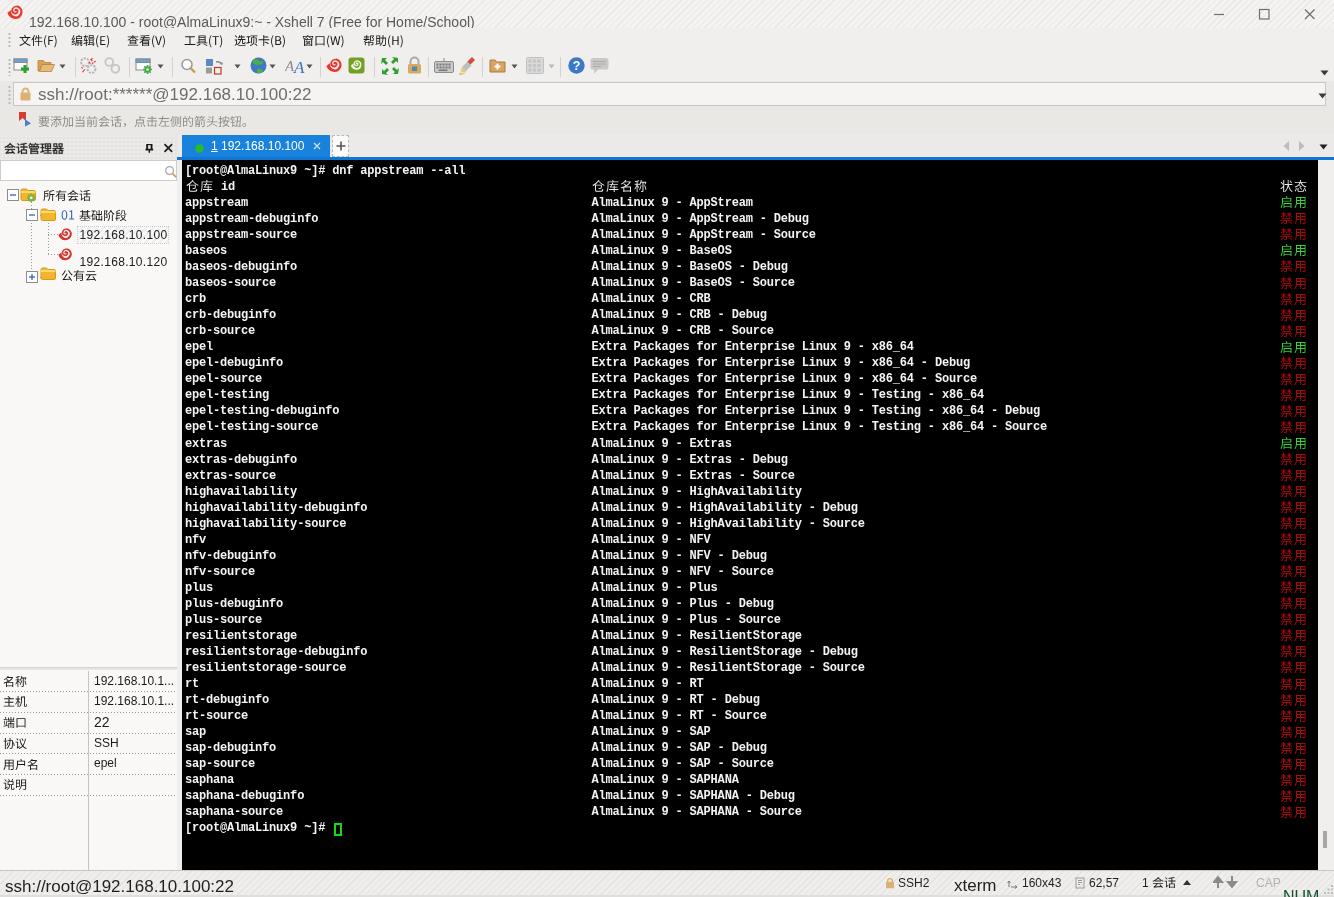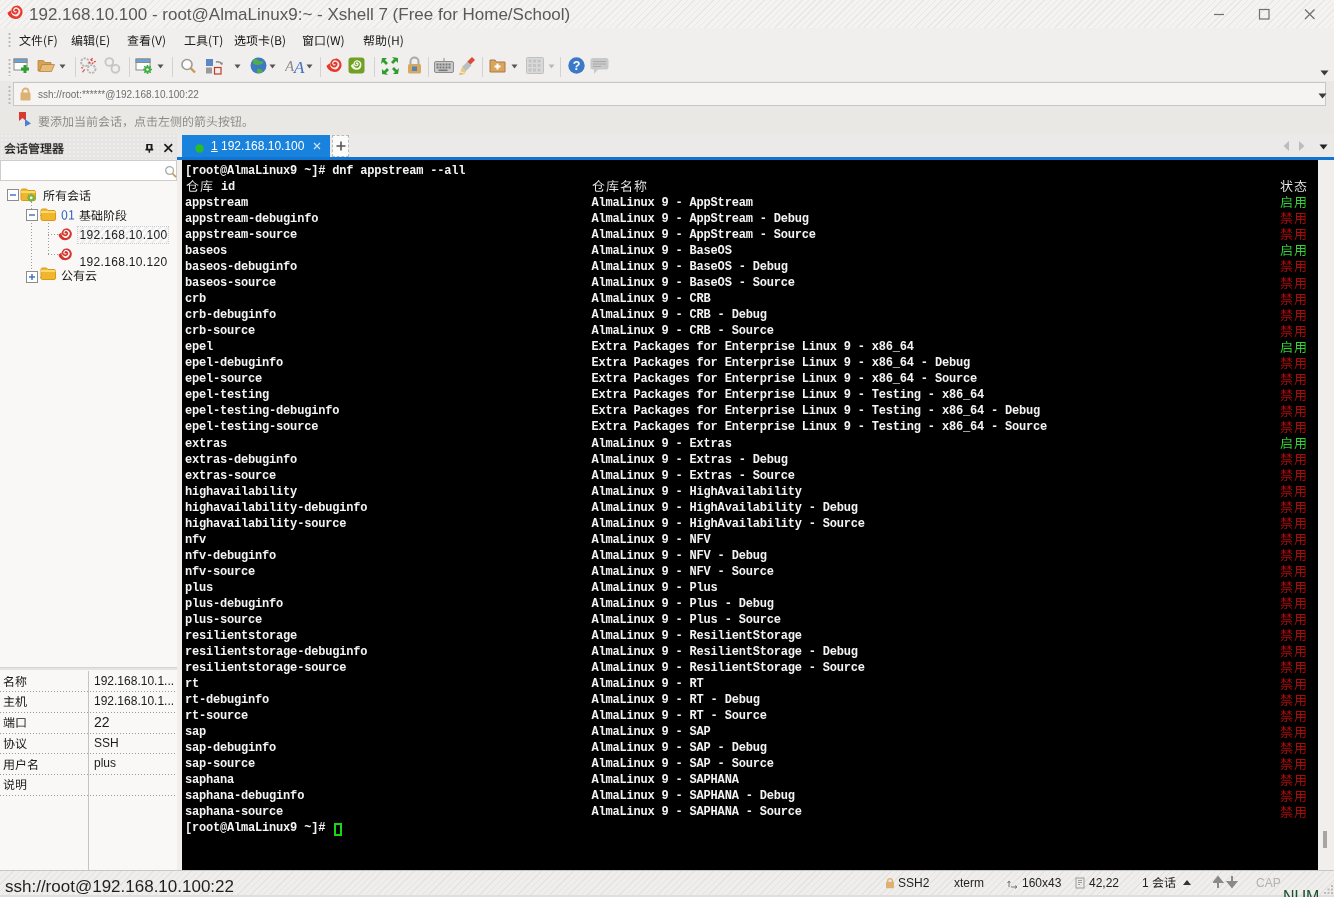--- a/index.html
+++ b/index.html
@@ -4,21 +4,21 @@
 body{width:1334px;height:897px;position:relative;overflow:hidden;background:#f0efed;font-family:"Liberation Sans",sans-serif}
 .abs{position:absolute}
 .grip{position:absolute;left:8px;width:3px;background-image:radial-gradient(circle,#b9b7b5 1px,transparent 1.2px);background-size:3px 4px;background-position:0 0}
 .sep{position:absolute;top:57px;height:20px;width:1px;background:#d4d2d0}
 .tl{position:absolute;left:185px;font-family:"Liberation Mono",monospace;font-size:12px;font-weight:bold;color:#f4f4f4;letter-spacing:-0.193px;white-space:pre;line-height:16px}
 </style></head><body>
 <div class="abs" style="left:0;top:0;width:1334px;height:28px;background:#f4f3f1;background-image:repeating-linear-gradient(135deg,rgba(190,188,186,0.22) 0 1px,transparent 1px 4.5px)"></div>
 <svg class="abs" style="left:7px;top:4px" width="17" height="17" viewBox="0 0 17 17">
 <path d="M10 1.3 a6.8 6.8 0 0 1 5.6 7.5 a7.2 7.2 0 0 1 -7.6 6.3 a8 8 0 0 1 -5.9 -3 q-1.3 -1.6 -1.6 -3.3 l3.4 -2.6 q0 4.3 2.9 5.6 a4.6 4.6 0 0 0 6 -2.1 a4.6 4.6 0 0 0 -2 -6 a3.3 3.3 0 0 0 -4.4 1.4 a2.4 2.4 0 0 0 1 3.2 a1.8 1.8 0 0 0 2.4 -0.8 l-1 -0.4 a0.8 0.8 0 0 1 -1 0.2 a1.1 1.1 0 0 1 -0.3 -1.5 a1.9 1.9 0 0 1 2.6 -0.8 a2.6 2.6 0 0 1 1.1 3.5 a3.4 3.4 0 0 1 -4.6 1.5 a4.1 4.1 0 0 1 -1.8 -5.5 a5.1 5.1 0 0 1 5.2 -2.7 z" fill="#e8382e"></path>
   </svg>
-<div class="abs" style="left:29px;top:0;height:28px;line-height:29px;font-size:17px;color:#595959">192.168.10.100 - root@AlmaLinux9:~ - Xshell 7 (Free for Home/School)</div>
+<div class="abs" style="left:29px;top:8px;height:28px;line-height:29px;font-size:14px;color:#595959">192.168.10.100 - root@AlmaLinux9:~ - Xshell 7 (Free for Home/School)</div>
 <svg class="abs" style="left:1209px;top:0" width="120" height="28" viewBox="0 0 120 28">
     <path d="M5 14.5 h10" stroke="#707070" stroke-width="1.2" fill="none"></path>
     <rect x="50.5" y="9.5" width="9.5" height="9.5" stroke="#707070" stroke-width="1.2" fill="none"></rect>
     <path d="M96 9.5 l9.5 9.5 M105.5 9.5 l-9.5 9.5" stroke="#707070" stroke-width="1.3" fill="none"></path>
   </svg>
 <div class="abs" style="left:0;top:28px;width:1334px;height:24px;background:#f0efed"></div>
 <div class="grip" style="top:32px;height:16px"></div>
 <svg style="position:absolute;left:19px;top:33.0px" width="38.7" height="16.8" viewBox="0 -12.0 38.7 16.8">
     <path d="M5.1 -9.9C5.4 -9.3 5.8 -8.5 6.0 -8.0L7.0 -8.3C6.8 -8.8 6.4 -9.6 6.0 -10.2ZM0.6 -8.0V-7.1H2.5C3.2 -5.3 4.1 -3.7 5.4 -2.4C4.0 -1.3 2.4 -0.5 0.4 0.1C0.6 0.3 0.9 0.7 1.0 0.9C3.0 0.3 4.7 -0.6 6.0 -1.8C7.4 -0.6 9.0 0.3 11.0 0.9C11.1 0.6 11.4 0.2 11.6 0.0C9.7 -0.4 8.1 -1.3 6.7 -2.4C7.9 -3.6 8.9 -5.2 9.6 -7.1H11.4V-8.0ZM6.0 -3.0C4.9 -4.2 4.0 -5.5 3.4 -7.1H8.5C7.9 -5.5 7.1 -4.1 6.0 -3.0Z M15.8 -4.1V-3.2H19.2V1.0H20.1V-3.2H23.4V-4.1H20.1V-6.7H22.9V-7.6H20.1V-9.9H19.2V-7.6H17.6C17.8 -8.2 17.9 -8.7 18.0 -9.3L17.2 -9.5C16.9 -7.9 16.4 -6.4 15.7 -5.4C15.9 -5.3 16.3 -5.0 16.5 -4.9C16.8 -5.4 17.1 -6.0 17.4 -6.7H19.2V-4.1ZM15.2 -10.0C14.6 -8.2 13.5 -6.4 12.4 -5.2C12.5 -5.0 12.8 -4.6 12.9 -4.4C13.3 -4.8 13.6 -5.2 14.0 -5.8V0.9H14.9V-7.2C15.3 -8.0 15.7 -8.9 16.1 -9.8Z M26.9 2.4 27.5 2.1C26.5 0.3 26.0 -1.7 26.0 -3.7C26.0 -5.8 26.5 -7.8 27.5 -9.5L26.9 -9.8C25.8 -8.0 25.1 -6.1 25.1 -3.7C25.1 -1.4 25.8 0.6 26.9 2.4Z M29.3 0.0H30.4V-3.9H33.7V-4.9H30.4V-7.9H34.3V-8.8H29.3Z M35.9 2.4C37.0 0.6 37.6 -1.4 37.6 -3.7C37.6 -6.1 37.0 -8.0 35.9 -9.8L35.2 -9.5C36.2 -7.8 36.7 -5.8 36.7 -3.7C36.7 -1.7 36.2 0.3 35.2 2.1Z" fill="#1b1b1b"></path>
   </svg>
@@ -201,21 +201,21 @@
 <svg class="abs" style="left:1320px;top:70px" width="9" height="6" viewBox="0 0 9 6">
     <path d="M0.5 0.5 h8 l-4 5 z" fill="#3a3a3a"></path>
   </svg>
 <div class="abs" style="left:0;top:81px;width:1334px;height:27px;background:#eae8e6"></div>
 <div class="grip" style="top:85px;height:19px"></div>
 <div class="abs" style="left:13px;top:82px;width:1313px;height:24px;background:#f5f4f2;border:1px solid #c9c7c4"></div>
 <svg class="abs" style="left:18px;top:87px" width="15" height="14" viewBox="0 0 15 14">
     <path d="M4.5 6 v-1.5 a3 3 0 0 1 6 0 V6" stroke="#ddb171" stroke-width="1.8" fill="none"></path>
     <rect x="2.5" y="5.5" width="10" height="8" rx="1" fill="#ddb171"></rect>
   </svg>
-<div class="abs" style="left:38px;top:82px;height:24px;line-height:25px;font-size:10px;color:#6e6e6e">ssh://root:******@192.168.10.100:22</div>
+<div class="abs" style="left:38px;top:82px;height:24px;line-height:25px;font-size:17px;color:#6e6e6e">ssh://root:******@192.168.10.100:22</div>
 <svg class="abs" style="left:1318px;top:92.5px" width="9" height="6" viewBox="0 0 9 6">
     <path d="M0.5 0.5 h8 l-4 5 z" fill="#3a3a3a"></path>
   </svg>
 <div class="abs" style="left:0;top:108px;width:1334px;height:26px;background:#e9e8e5"></div>
 <svg class="abs" style="left:18px;top:111px" width="16" height="16" viewBox="0 0 16 16">
     <path d="M1 1 h7 v9 l-3.5 -3 L1 10 z" fill="#d93a30"></path>
     <path d="M7 8 l6 4.5 l-6 3 z" fill="#4a7fd4"></path>
   </svg>
 <svg style="position:absolute;left:38px;top:114.0px" width="216.0" height="16.8" viewBox="0 -12.0 216.0 16.8">
     <path d="M8.1 -2.8C7.7 -2.1 7.1 -1.5 6.4 -1.1C5.5 -1.3 4.6 -1.5 3.7 -1.7C4.0 -2.0 4.3 -2.4 4.5 -2.8ZM1.4 -7.7V-4.6H4.6C4.5 -4.3 4.3 -3.9 4.0 -3.6H0.6V-2.8H3.5C3.1 -2.2 2.6 -1.6 2.2 -1.2C3.3 -1.0 4.2 -0.8 5.2 -0.6C4.0 -0.2 2.5 0.0 0.7 0.2C0.9 0.4 1.0 0.7 1.1 0.9C3.3 0.7 5.1 0.4 6.5 -0.3C8.0 0.1 9.3 0.6 10.3 1.0L11.1 0.3C10.1 -0.1 8.9 -0.5 7.5 -0.9C8.2 -1.4 8.7 -2.0 9.1 -2.8H11.4V-3.6H5.1C5.3 -3.9 5.4 -4.2 5.6 -4.5L5.0 -4.6H10.7V-7.7H7.8V-8.8H11.2V-9.6H0.8V-8.8H4.1V-7.7ZM5.0 -8.8H6.9V-7.7H5.0ZM2.3 -7.0H4.1V-5.4H2.3ZM5.0 -7.0H6.9V-5.4H5.0ZM7.8 -7.0H9.8V-5.4H7.8Z M16.9 -3.5C16.6 -2.6 16.1 -1.5 15.4 -0.9L16.0 -0.4C16.8 -1.1 17.3 -2.2 17.6 -3.2ZM19.7 -3.0C20.1 -2.2 20.4 -1.2 20.5 -0.5L21.2 -0.8C21.1 -1.4 20.8 -2.5 20.4 -3.3ZM21.2 -3.4C21.9 -2.5 22.6 -1.2 22.9 -0.4L23.6 -0.8C23.3 -1.6 22.6 -2.8 21.9 -3.7ZM18.4 -4.8V-0.0C18.4 0.1 18.3 0.2 18.2 0.2C18.0 0.2 17.5 0.2 16.9 0.1C17.0 0.4 17.1 0.7 17.2 1.0C18.0 1.0 18.5 0.9 18.8 0.8C19.1 0.7 19.2 0.4 19.2 -0.0V-4.8ZM13.0 -9.3C13.7 -9.0 14.6 -8.4 15.0 -8.0L15.5 -8.7C15.1 -9.1 14.2 -9.6 13.5 -10.0ZM12.5 -6.1C13.2 -5.8 14.0 -5.2 14.5 -4.9L15.0 -5.6C14.5 -6.0 13.7 -6.4 12.9 -6.7ZM12.7 0.3 13.5 0.8C14.1 -0.3 14.7 -1.7 15.1 -2.9L14.4 -3.4C13.9 -2.1 13.2 -0.6 12.7 0.3ZM15.9 -9.4V-8.6H18.6C18.4 -8.0 18.3 -7.5 18.0 -6.9H15.4V-6.1H17.6C17.0 -5.1 16.2 -4.3 15.0 -3.7C15.2 -3.6 15.5 -3.2 15.6 -3.0C17.0 -3.8 17.9 -4.8 18.6 -6.1H20.1C20.8 -4.9 21.9 -3.8 23.1 -3.2C23.2 -3.5 23.5 -3.8 23.7 -3.9C22.7 -4.4 21.7 -5.2 21.0 -6.1H23.4V-6.9H19.0C19.2 -7.5 19.4 -8.0 19.5 -8.6H23.0V-9.4Z M30.9 -8.6V0.8H31.7V-0.1H34.1V0.7H35.0V-8.6ZM31.7 -1.0V-7.7H34.1V-1.0ZM26.3 -9.9 26.3 -7.8H24.6V-6.9H26.3C26.2 -3.9 25.8 -1.2 24.3 0.3C24.6 0.5 24.9 0.8 25.0 1.0C26.7 -0.8 27.1 -3.7 27.2 -6.9H29.0C28.9 -2.3 28.8 -0.7 28.5 -0.3C28.4 -0.2 28.3 -0.1 28.1 -0.1C27.9 -0.1 27.4 -0.1 26.8 -0.2C27.0 0.1 27.1 0.5 27.1 0.7C27.6 0.8 28.2 0.8 28.5 0.7C28.9 0.7 29.1 0.6 29.3 0.3C29.7 -0.3 29.8 -2.0 29.9 -7.3C29.9 -7.5 29.9 -7.8 29.9 -7.8H27.2L27.2 -9.9Z M37.5 -9.2C38.1 -8.4 38.7 -7.2 39.0 -6.4L39.9 -6.8C39.6 -7.6 38.9 -8.7 38.3 -9.6ZM45.6 -9.7C45.3 -8.7 44.6 -7.5 44.1 -6.7L44.9 -6.4C45.4 -7.1 46.1 -8.3 46.6 -9.3ZM37.4 -0.5V0.4H45.5V1.0H46.4V-5.8H42.5V-10.1H41.5V-5.8H37.6V-4.9H45.5V-3.2H38.0V-2.3H45.5V-0.5Z M55.2 -6.2V-1.2H56.1V-6.2ZM57.7 -6.5V-0.2C57.7 0.0 57.6 0.1 57.4 0.1C57.2 0.1 56.6 0.1 55.8 0.0C56.0 0.3 56.1 0.7 56.2 0.9C57.1 0.9 57.7 0.9 58.1 0.8C58.4 0.6 58.6 0.4 58.6 -0.2V-6.5ZM56.7 -10.1C56.4 -9.6 56.0 -8.8 55.5 -8.2H51.9L52.5 -8.4C52.3 -8.9 51.8 -9.6 51.3 -10.1L50.5 -9.8C50.9 -9.3 51.4 -8.7 51.6 -8.2H48.6V-7.4H59.4V-8.2H56.6C56.9 -8.7 57.3 -9.3 57.6 -9.8ZM52.9 -3.6V-2.4H50.2V-3.6ZM52.9 -4.3H50.2V-5.5H52.9ZM49.4 -6.3V0.9H50.2V-1.7H52.9V-0.1C52.9 0.1 52.9 0.1 52.7 0.1C52.5 0.1 52.0 0.1 51.4 0.1C51.5 0.3 51.6 0.7 51.7 0.9C52.5 0.9 53.0 0.9 53.4 0.8C53.7 0.6 53.8 0.4 53.8 -0.1V-6.3Z M61.9 0.7C62.3 0.5 63.0 0.5 69.4 -0.1C69.6 0.3 69.9 0.6 70.1 0.9L70.9 0.5C70.3 -0.4 69.2 -1.7 68.1 -2.7L67.4 -2.3C67.8 -1.9 68.3 -1.4 68.7 -0.9L63.3 -0.4C64.1 -1.2 65.0 -2.2 65.7 -3.2H71.0V-4.0H61.1V-3.2H64.5C63.7 -2.1 62.8 -1.2 62.5 -0.9C62.1 -0.5 61.8 -0.3 61.6 -0.2C61.7 0.0 61.8 0.5 61.9 0.7ZM66.0 -10.1C65.0 -8.5 62.9 -6.9 60.5 -6.0C60.7 -5.8 61.0 -5.4 61.2 -5.2C61.9 -5.5 62.5 -5.9 63.2 -6.3V-5.5H68.9V-6.4H63.3C64.4 -7.0 65.3 -7.8 66.0 -8.6C66.8 -7.9 67.8 -7.1 68.9 -6.4C69.5 -6.0 70.2 -5.6 70.9 -5.3C71.1 -5.6 71.4 -5.9 71.6 -6.1C69.6 -6.8 67.7 -8.1 66.6 -9.2L66.9 -9.7Z M73.2 -9.2C73.8 -8.7 74.6 -7.9 74.9 -7.4L75.5 -8.1C75.2 -8.5 74.4 -9.3 73.8 -9.8ZM77.0 -3.5V1.0H77.9V0.5H81.9V0.9H82.8V-3.5H80.3V-5.5H83.5V-6.4H80.3V-8.7C81.3 -8.9 82.2 -9.1 82.9 -9.3L82.2 -10.0C80.9 -9.6 78.4 -9.2 76.4 -9.0C76.5 -8.8 76.6 -8.4 76.6 -8.2C77.5 -8.3 78.5 -8.4 79.4 -8.6V-6.4H76.4V-5.5H79.4V-3.5ZM77.9 -0.3V-2.7H81.9V-0.3ZM72.5 -6.3V-5.4H74.2V-1.3C74.2 -0.7 73.8 -0.3 73.5 -0.1C73.7 0.1 74.0 0.4 74.1 0.6C74.3 0.4 74.6 0.1 76.6 -1.5C76.5 -1.7 76.4 -2.0 76.3 -2.2L75.0 -1.3V-6.3Z M85.9 1.3C87.1 0.8 88.0 -0.1 88.0 -1.4C88.0 -2.3 87.6 -2.8 86.9 -2.8C86.4 -2.8 86.0 -2.5 86.0 -2.0C86.0 -1.4 86.4 -1.1 86.9 -1.1L87.1 -1.1C87.1 -0.3 86.5 0.3 85.6 0.6Z M98.8 -5.6H105.1V-3.4H98.8ZM100.1 -1.5C100.2 -0.8 100.3 0.3 100.3 0.9L101.2 0.7C101.2 0.2 101.1 -0.8 100.9 -1.6ZM102.6 -1.5C102.9 -0.8 103.3 0.2 103.4 0.8L104.3 0.6C104.1 0.0 103.8 -1.0 103.4 -1.7ZM105.0 -1.6C105.6 -0.9 106.3 0.2 106.6 0.9L107.4 0.5C107.1 -0.2 106.4 -1.2 105.8 -1.9ZM98.1 -1.9C97.8 -1.0 97.1 0.0 96.5 0.6L97.3 0.9C98.0 0.3 98.6 -0.7 99.0 -1.6ZM98.0 -6.4V-2.6H106.0V-6.4H102.4V-8.0H106.9V-8.8H102.4V-10.1H101.5V-6.4Z M109.8 -3.6V0.3H117.3V1.0H118.2V-3.6H117.3V-0.6H114.5V-4.5H119.2V-5.4H114.5V-7.3H118.4V-8.2H114.5V-10.1H113.6V-8.2H109.7V-7.3H113.6V-5.4H108.8V-4.5H113.6V-0.6H110.7V-3.6Z M124.4 -10.1C124.3 -9.4 124.2 -8.6 124.0 -7.9H120.8V-7.0H123.8C123.2 -4.5 122.1 -2.1 120.3 -0.5C120.5 -0.3 120.8 0.0 120.9 0.2C122.4 -1.1 123.3 -2.8 124.0 -4.7V-3.9H126.7V-0.3H122.8V0.6H131.4V-0.3H127.6V-3.9H130.8V-4.7H124.1C124.3 -5.5 124.6 -6.3 124.8 -7.0H131.2V-7.9H125.0C125.1 -8.6 125.3 -9.3 125.4 -9.9Z M137.7 -1.2C138.3 -0.6 139.0 0.3 139.3 0.8L139.9 0.4C139.6 -0.1 138.9 -0.9 138.3 -1.6ZM135.5 -9.3V-1.8H136.2V-8.6H138.8V-1.8H139.6V-9.3ZM142.3 -10.0V-0.1C142.3 0.1 142.2 0.1 142.1 0.1C141.9 0.1 141.4 0.2 140.8 0.1C141.0 0.4 141.1 0.7 141.1 0.9C141.9 0.9 142.4 0.9 142.7 0.8C143.0 0.6 143.1 0.4 143.1 -0.1V-10.0ZM140.5 -8.9V-1.7H141.3V-8.9ZM137.2 -7.8V-3.7C137.2 -2.3 137.0 -0.7 135.1 0.4C135.3 0.5 135.5 0.8 135.6 1.0C137.6 -0.2 137.9 -2.1 137.9 -3.7V-7.8ZM134.4 -10.1C134.0 -8.2 133.2 -6.4 132.3 -5.2C132.5 -5.0 132.7 -4.5 132.8 -4.3C133.1 -4.8 133.4 -5.3 133.7 -5.8V0.9H134.4V-7.5C134.7 -8.3 135.0 -9.1 135.2 -9.9Z M150.6 -5.1C151.3 -4.2 152.1 -3.0 152.5 -2.3L153.2 -2.7C152.8 -3.5 152.0 -4.6 151.3 -5.5ZM146.9 -10.1C146.8 -9.5 146.6 -8.7 146.4 -8.1H145.0V0.6H145.9V-0.3H149.2V-8.1H147.2C147.4 -8.7 147.6 -9.3 147.9 -9.9ZM145.9 -7.3H148.4V-4.8H145.9ZM145.9 -1.1V-4.0H148.4V-1.1ZM151.2 -10.1C150.8 -8.5 150.1 -6.8 149.3 -5.7C149.5 -5.6 149.9 -5.4 150.1 -5.2C150.5 -5.8 150.9 -6.5 151.2 -7.4H154.3C154.1 -2.5 153.9 -0.7 153.6 -0.3C153.4 -0.1 153.3 -0.1 153.0 -0.1C152.8 -0.1 152.0 -0.1 151.2 -0.2C151.4 0.1 151.5 0.5 151.5 0.7C152.2 0.7 152.9 0.8 153.3 0.7C153.8 0.7 154.0 0.6 154.3 0.2C154.8 -0.4 155.0 -2.2 155.1 -7.7C155.1 -7.8 155.1 -8.2 155.1 -8.2H151.5C151.7 -8.7 151.9 -9.3 152.0 -9.9Z M163.2 -4.5V-0.9H164.0V-4.5ZM165.7 -5.0V-0.1C165.7 0.0 165.6 0.1 165.4 0.1C165.3 0.1 164.6 0.1 163.9 0.1C164.0 0.3 164.2 0.7 164.3 0.9C165.1 0.9 165.7 0.9 166.1 0.7C166.5 0.6 166.6 0.4 166.6 -0.1V-5.0ZM164.1 -7.4C163.9 -7.1 163.6 -6.6 163.3 -6.3H160.5C160.3 -6.6 159.9 -7.1 159.6 -7.4L158.8 -7.1C159.0 -6.9 159.3 -6.6 159.5 -6.3H156.6V-5.5H167.4V-6.3H164.3C164.6 -6.5 164.8 -6.8 165.0 -7.1ZM160.9 -4.2V-3.3H158.4V-4.2ZM157.5 -4.8V0.9H158.4V-1.0H160.9V-0.1C160.9 0.1 160.9 0.1 160.7 0.1C160.6 0.1 160.2 0.1 159.6 0.1C159.8 0.3 159.9 0.6 159.9 0.9C160.6 0.9 161.1 0.9 161.4 0.7C161.7 0.6 161.8 0.4 161.8 -0.1V-4.8ZM158.4 -2.6H160.9V-1.7H158.4ZM158.5 -10.2C158.1 -9.2 157.4 -8.2 156.6 -7.6C156.8 -7.5 157.2 -7.2 157.3 -7.1C157.7 -7.5 158.1 -7.9 158.5 -8.5H159.3C159.5 -8.1 159.7 -7.6 159.8 -7.3L160.6 -7.6C160.5 -7.9 160.4 -8.2 160.2 -8.5H161.9V-9.2H159.0C159.1 -9.5 159.2 -9.7 159.3 -10.0ZM163.1 -10.2C162.8 -9.3 162.2 -8.4 161.5 -7.8C161.7 -7.6 162.1 -7.4 162.3 -7.2C162.6 -7.6 162.9 -8.0 163.2 -8.5H164.3C164.6 -8.0 164.9 -7.5 165.0 -7.2L165.8 -7.6C165.7 -7.8 165.5 -8.1 165.3 -8.5H167.3V-9.2H163.7C163.8 -9.5 163.9 -9.7 164.0 -10.0Z M174.4 -2.0C176.1 -1.2 177.7 -0.1 178.7 0.8L179.3 0.1C178.3 -0.8 176.6 -1.8 174.9 -2.6ZM170.3 -8.9C171.3 -8.5 172.5 -7.9 173.0 -7.4L173.6 -8.1C173.0 -8.6 171.8 -9.2 170.8 -9.5ZM169.2 -6.7C170.2 -6.3 171.4 -5.7 171.9 -5.2L172.5 -5.9C171.9 -6.4 170.7 -7.0 169.8 -7.3ZM168.7 -4.6V-3.7H173.8C173.1 -1.9 171.8 -0.6 168.7 0.2C168.9 0.4 169.1 0.7 169.2 0.9C172.6 0.0 174.1 -1.5 174.8 -3.7H179.4V-4.6H175.0C175.3 -6.1 175.3 -7.9 175.3 -10.0H174.3C174.3 -7.9 174.4 -6.1 174.0 -4.6Z M189.3 -4.5C189.1 -3.4 188.7 -2.5 188.1 -1.8C187.5 -2.2 186.8 -2.5 186.2 -2.8C186.5 -3.3 186.7 -3.9 187.0 -4.5ZM185.0 -2.5C185.8 -2.1 186.6 -1.7 187.5 -1.2C186.7 -0.5 185.6 -0.1 184.3 0.2C184.5 0.4 184.7 0.8 184.7 1.0C186.2 0.6 187.4 0.0 188.3 -0.7C189.3 -0.1 190.2 0.5 190.8 1.0L191.4 0.3C190.8 -0.2 189.9 -0.8 188.9 -1.4C189.5 -2.2 190.0 -3.2 190.2 -4.5H191.5V-5.4H187.3C187.6 -6.0 187.8 -6.6 188.0 -7.1L187.0 -7.3C186.9 -6.7 186.6 -6.0 186.4 -5.4H184.3V-4.5H186.0C185.7 -3.8 185.3 -3.1 185.0 -2.5ZM184.6 -8.5V-6.2H185.4V-7.7H190.5V-6.2H191.3V-8.5H188.5C188.4 -9.0 188.2 -9.6 188.0 -10.1L187.1 -10.0C187.3 -9.5 187.4 -9.0 187.6 -8.5ZM182.1 -10.1V-7.7H180.5V-6.8H182.1V-3.8L180.4 -3.3L180.6 -2.4L182.1 -2.9V-0.1C182.1 0.1 182.1 0.1 181.9 0.1C181.7 0.2 181.2 0.2 180.7 0.1C180.8 0.4 180.9 0.7 181.0 1.0C181.8 1.0 182.3 0.9 182.6 0.8C182.9 0.7 183.0 0.4 183.0 -0.1V-3.2L184.5 -3.7L184.4 -4.5L183.0 -4.1V-6.8H184.3V-7.7H183.0V-10.1Z M202.1 -8.7C202.0 -7.6 201.9 -6.4 201.8 -5.3H199.8C199.9 -6.4 200.0 -7.6 200.1 -8.7ZM196.3 -0.3V0.6H203.5V-0.3H202.3C202.5 -2.7 202.8 -6.6 203.0 -9.5H202.5L197.1 -9.5V-8.7H199.2C199.1 -7.6 199.0 -6.4 198.9 -5.3H197.2V-4.4H198.8C198.6 -2.9 198.4 -1.4 198.2 -0.3ZM201.8 -4.4C201.6 -2.9 201.5 -1.4 201.3 -0.3H199.1C199.3 -1.4 199.5 -2.9 199.7 -4.4ZM193.9 -10.1C193.6 -8.9 193.0 -7.7 192.3 -6.9C192.5 -6.7 192.7 -6.3 192.8 -6.1C193.2 -6.6 193.6 -7.2 193.9 -7.8H196.8V-8.7H194.3C194.5 -9.1 194.6 -9.5 194.7 -9.9ZM192.6 -4.1V-3.3H194.4V-0.9C194.4 -0.3 193.9 0.1 193.7 0.3C193.9 0.4 194.1 0.7 194.2 0.9C194.4 0.7 194.7 0.5 196.8 -0.8C196.7 -1.0 196.6 -1.4 196.6 -1.6L195.2 -0.8V-3.3H196.9V-4.1H195.2V-5.8H196.5V-6.6H193.2V-5.8H194.4V-4.1Z M206.3 -2.9C205.3 -2.9 204.5 -2.1 204.5 -1.1C204.5 -0.1 205.3 0.7 206.3 0.7C207.3 0.7 208.2 -0.1 208.2 -1.1C208.2 -2.1 207.3 -2.9 206.3 -2.9ZM206.3 0.1C205.7 0.1 205.1 -0.4 205.1 -1.1C205.1 -1.8 205.7 -2.3 206.3 -2.3C207.0 -2.3 207.6 -1.8 207.6 -1.1C207.6 -0.4 207.0 0.1 206.3 0.1Z" fill="#8a8a86"></path>
@@ -318,21 +318,21 @@
 <div class="abs" style="left:94px;top:711.9px;width:84px;font-size:14px;color:#1b1b1b;line-height:20.7px">22</div>
 <div class="abs" style="left:0px;top:753.3px;width:177px;height:1px;background-image:linear-gradient(90deg,#999 1px,transparent 1px);background-size:3px 1px"></div>
 <svg style="position:absolute;left:3px;top:735.8px" width="24.0" height="16.8" viewBox="0 -12.0 24.0 16.8">
     <path d="M4.6 -5.7C4.4 -4.5 4.0 -3.4 3.5 -2.6C3.7 -2.5 4.0 -2.3 4.2 -2.2C4.7 -3.0 5.2 -4.3 5.4 -5.5ZM10.1 -5.5C10.4 -4.4 10.7 -2.9 10.8 -2.1L11.7 -2.3C11.5 -3.1 11.2 -4.5 10.8 -5.7ZM1.9 -10.1V-7.3H0.6V-6.4H1.9V0.9H2.8V-6.4H4.1V-7.3H2.8V-10.1ZM6.6 -10.0V-7.8V-7.8H4.5V-6.9H6.6C6.5 -4.6 6.0 -1.8 3.4 0.4C3.6 0.5 3.9 0.8 4.1 1.0C6.9 -1.4 7.4 -4.4 7.4 -6.9H9.1C9.0 -2.3 8.9 -0.6 8.5 -0.2C8.4 -0.0 8.3 0.0 8.1 0.0C7.8 0.0 7.2 0.0 6.5 -0.1C6.7 0.2 6.8 0.6 6.8 0.8C7.4 0.9 8.1 0.9 8.4 0.8C8.8 0.8 9.1 0.7 9.3 0.3C9.7 -0.2 9.9 -2.0 10.0 -7.3C10.0 -7.5 10.0 -7.8 10.0 -7.8H7.5V-7.8V-10.0Z M18.5 -9.5C19.0 -8.7 19.5 -7.6 19.7 -7.0L20.5 -7.4C20.3 -8.0 19.8 -9.0 19.3 -9.8ZM13.4 -9.3C13.9 -8.7 14.5 -7.9 14.9 -7.4L15.5 -8.0C15.2 -8.4 14.6 -9.2 14.0 -9.7ZM22.0 -9.3C21.6 -6.8 21.0 -4.6 19.7 -2.8C18.5 -4.5 17.7 -6.6 17.3 -9.2L16.5 -9.0C17.0 -6.2 17.7 -3.8 19.1 -2.0C18.2 -1.1 17.1 -0.3 15.7 0.3C15.9 0.5 16.2 0.8 16.3 1.0C17.7 0.4 18.8 -0.4 19.6 -1.3C20.5 -0.3 21.7 0.4 23.1 1.0C23.2 0.8 23.5 0.4 23.7 0.2C22.3 -0.3 21.2 -1.1 20.3 -2.1C21.7 -4.0 22.4 -6.5 22.9 -9.2ZM12.6 -6.3V-5.4H14.2V-1.2C14.2 -0.6 13.9 -0.2 13.7 0.0C13.9 0.1 14.1 0.5 14.2 0.6C14.4 0.4 14.7 0.2 16.9 -1.3C16.8 -1.5 16.6 -1.9 16.6 -2.1L15.1 -1.1V-6.3Z" fill="#1b1b1b"></path>
   </svg>
 <div class="abs" style="left:94px;top:732.6px;width:84px;font-size:12px;color:#1b1b1b;line-height:20.7px">SSH</div>
 <div class="abs" style="left:0px;top:774.0px;width:177px;height:1px;background-image:linear-gradient(90deg,#999 1px,transparent 1px);background-size:3px 1px"></div>
 <svg style="position:absolute;left:3px;top:756.5px" width="36.0" height="16.8" viewBox="0 -12.0 36.0 16.8">
     <path d="M1.8 -9.2V-4.9C1.8 -3.2 1.7 -1.1 0.4 0.4C0.6 0.5 0.9 0.8 1.1 1.0C2.0 0.0 2.4 -1.4 2.6 -2.7H5.6V0.9H6.5V-2.7H9.8V-0.3C9.8 -0.0 9.7 0.0 9.4 0.0C9.2 0.0 8.4 0.1 7.5 0.0C7.7 0.3 7.8 0.7 7.9 0.9C9.0 0.9 9.7 0.9 10.1 0.7C10.5 0.6 10.6 0.3 10.6 -0.3V-9.2ZM2.7 -8.4H5.6V-6.4H2.7ZM9.8 -8.4V-6.4H6.5V-8.4ZM2.7 -5.6H5.6V-3.6H2.7C2.7 -4.0 2.7 -4.5 2.7 -4.9ZM9.8 -5.6V-3.6H6.5V-5.6Z M15.0 -7.4H21.2V-5.0H15.0L15.0 -5.6ZM17.3 -9.9C17.5 -9.4 17.8 -8.7 17.9 -8.2H14.0V-5.6C14.0 -3.8 13.9 -1.3 12.4 0.5C12.6 0.6 13.0 0.9 13.2 1.0C14.4 -0.4 14.8 -2.4 14.9 -4.1H21.2V-3.3H22.1V-8.2H18.3L18.9 -8.4C18.7 -8.9 18.4 -9.6 18.2 -10.1Z M27.2 -6.3C27.8 -5.9 28.5 -5.4 29.0 -4.9C27.6 -4.1 26.1 -3.6 24.6 -3.3C24.7 -3.1 24.9 -2.7 25.0 -2.4C25.7 -2.6 26.4 -2.8 27.0 -3.0V0.9H27.9V0.3H33.3V0.9H34.2V-4.1H29.4C31.4 -5.1 33.1 -6.6 34.1 -8.6L33.5 -8.9L33.4 -8.9H29.1C29.4 -9.2 29.7 -9.6 29.9 -9.9L28.9 -10.1C28.2 -9.0 26.8 -7.6 24.8 -6.7C25.0 -6.6 25.3 -6.2 25.5 -6.0C26.6 -6.6 27.6 -7.3 28.3 -8.1H32.8C32.1 -7.0 31.0 -6.1 29.8 -5.3C29.3 -5.8 28.5 -6.4 27.9 -6.9ZM33.3 -0.5H27.9V-3.3H33.3Z" fill="#1b1b1b"></path>
   </svg>
-<div class="abs" style="left:94px;top:753.3px;width:84px;font-size:12px;color:#1b1b1b;line-height:20.7px">plus</div>
+<div class="abs" style="left:94px;top:753.3px;width:84px;font-size:12px;color:#1b1b1b;line-height:20.7px">epel</div>
 <div class="abs" style="left:0px;top:794.7px;width:177px;height:1px;background-image:linear-gradient(90deg,#999 1px,transparent 1px);background-size:3px 1px"></div>
 <svg style="position:absolute;left:3px;top:777.2px" width="24.0" height="16.8" viewBox="0 -12.0 24.0 16.8">
     <path d="M1.3 -9.3C2.0 -8.7 2.8 -7.8 3.2 -7.3L3.8 -8.0C3.4 -8.5 2.6 -9.3 1.9 -9.8ZM5.5 -6.9H9.6V-4.7H5.5ZM2.1 0.5C2.3 0.3 2.6 -0.0 4.9 -1.7C4.8 -1.8 4.6 -2.2 4.6 -2.5L3.2 -1.5V-6.3H0.5V-5.4H2.3V-1.4C2.3 -0.9 1.8 -0.5 1.6 -0.3C1.8 -0.1 2.0 0.3 2.1 0.5ZM4.6 -7.7V-3.9H6.1C6.0 -1.9 5.6 -0.5 3.6 0.3C3.8 0.4 4.0 0.8 4.1 1.0C6.3 0.1 6.9 -1.6 7.0 -3.9H8.1V-0.4C8.1 0.5 8.3 0.8 9.2 0.8C9.4 0.8 10.2 0.8 10.4 0.8C11.2 0.8 11.4 0.4 11.5 -1.2C11.3 -1.2 10.9 -1.4 10.7 -1.5C10.7 -0.2 10.6 -0.0 10.3 -0.0C10.2 -0.0 9.5 -0.0 9.3 -0.0C9.0 -0.0 9.0 -0.1 9.0 -0.4V-3.9H10.5V-7.7H9.2C9.6 -8.3 9.9 -9.1 10.2 -9.8L9.3 -10.1C9.1 -9.3 8.6 -8.4 8.3 -7.7H6.2L7.0 -8.0C6.8 -8.6 6.3 -9.4 5.9 -10.0L5.1 -9.7C5.6 -9.1 6.0 -8.2 6.2 -7.7Z M16.1 -5.4V-3.0H13.8V-5.4ZM16.1 -6.2H13.8V-8.5H16.1ZM13.0 -9.3V-1.1H13.8V-2.2H16.9V-9.3ZM22.2 -8.7V-6.6H18.9V-8.7ZM18.0 -9.6V-5.3C18.0 -3.4 17.8 -1.1 15.8 0.4C16.0 0.6 16.3 0.9 16.4 1.0C17.8 -0.0 18.4 -1.5 18.7 -2.9H22.2V-0.2C22.2 -0.0 22.2 0.1 21.9 0.1C21.7 0.1 21.0 0.1 20.2 0.0C20.3 0.3 20.5 0.7 20.5 0.9C21.6 0.9 22.2 0.9 22.6 0.8C23.0 0.6 23.1 0.3 23.1 -0.2V-9.6ZM22.2 -5.8V-3.7H18.8C18.9 -4.2 18.9 -4.8 18.9 -5.3V-5.8Z" fill="#1b1b1b"></path>
   </svg>
 <div class="abs" style="left:177px;top:134px;width:1157px;height:23px;background:#eceae8"></div>
 <div class="abs" style="left:177px;top:157px;width:1157px;height:3px;background:#1176d3"></div>
 <div class="abs" style="left:182px;top:135px;width:148px;height:22px;background:#1882dc"></div>
 <svg class="abs" style="left:195px;top:144px" width="9" height="9" viewBox="0 0 9 9">
     <circle cx="4.5" cy="4.5" r="4.2" fill="#28bc28"></circle>
   </svg>
@@ -523,30 +523,30 @@
 <div class="abs" style="left:334px;top:822.7px;width:7.5px;height:13px;border:2px solid #16d816"></div>
 <div class="abs" style="left:1318px;top:160px;width:16px;height:710px;background:#f0efed"></div>
 <div class="abs" style="left:1323px;top:831px;width:4px;height:17px;background:#a8a6a4"></div>
 <div class="abs" style="left:0;top:870px;width:1334px;height:27px;background:#efeeec;background-image:repeating-linear-gradient(135deg,rgba(190,188,186,0.22) 0 1px,transparent 1px 4.5px);border-top:1px solid #c9c7c5;border-bottom:2px solid #e0dedc"></div>
 <div class="abs" style="left:5px;top:876.5px;font-size:17px;color:#1f1f1f">ssh://root@192.168.10.100:22</div>
 <svg class="abs" style="left:884px;top:877px" width="12" height="12" viewBox="0 0 15 14">
     <path d="M4.5 6 v-1.5 a3 3 0 0 1 6 0 V6" stroke="#ddb171" stroke-width="1.8" fill="none"></path>
     <rect x="2.5" y="5.5" width="10" height="8" rx="1" fill="#ddb171"></rect>
   </svg>
 <div class="abs" style="left:898px;top:876px;font-size:12px;color:#1f1f1f">SSH2</div>
-<div class="abs" style="left:954px;top:876px;font-size:12px;color:#1f1f1f">xterm</div>
+<div class="abs" style="left:954px;top:876px;font-size:17px;color:#1f1f1f">xterm</div>
 <svg class="abs" style="left:1007px;top:877px" width="12" height="12" viewBox="0 0 12 12">
     <path d="M2 10 V4 M2 4 l-1.5 2 M2 4 l1.5 2 M4 10 h6 M10 10 l-2 -1.5 M10 10 l-2 1.5" stroke="#777" stroke-width="1" fill="none"></path>
   </svg>
 <div class="abs" style="left:1022px;top:876px;font-size:12px;color:#1f1f1f">160x43</div>
 <svg class="abs" style="left:1075px;top:877px" width="12" height="12" viewBox="0 0 12 12">
     <rect x="1" y="1" width="8" height="10" fill="none" stroke="#999"></rect>
     <path d="M3 3.5 h4 M3 5.5 h4 M3 7.5 h2" stroke="#999"></path>
   </svg>
-<div class="abs" style="left:1089px;top:876px;font-size:12px;color:#1f1f1f">42,22</div>
+<div class="abs" style="left:1089px;top:876px;font-size:12px;color:#1f1f1f">62,57</div>
 <div class="abs" style="left:1142px;top:876px;font-size:12px;color:#1f1f1f">1</div>
 <svg style="position:absolute;left:1152px;top:875.0px" width="24.0" height="16.8" viewBox="0 -12.0 24.0 16.8">
     <path d="M1.9 0.7C2.3 0.5 3.0 0.5 9.4 -0.1C9.6 0.3 9.9 0.6 10.1 0.9L10.9 0.5C10.3 -0.4 9.2 -1.7 8.1 -2.7L7.4 -2.3C7.8 -1.9 8.3 -1.4 8.7 -0.9L3.3 -0.4C4.1 -1.2 5.0 -2.2 5.7 -3.2H11.0V-4.0H1.1V-3.2H4.5C3.7 -2.1 2.8 -1.2 2.5 -0.9C2.1 -0.5 1.8 -0.3 1.6 -0.2C1.7 0.0 1.8 0.5 1.9 0.7ZM6.0 -10.1C5.0 -8.5 2.9 -6.9 0.5 -6.0C0.7 -5.8 1.0 -5.4 1.2 -5.2C1.9 -5.5 2.5 -5.9 3.2 -6.3V-5.5H8.9V-6.4H3.3C4.4 -7.0 5.3 -7.8 6.0 -8.6C6.8 -7.9 7.8 -7.1 8.9 -6.4C9.5 -6.0 10.2 -5.6 10.9 -5.3C11.1 -5.6 11.4 -5.9 11.6 -6.1C9.6 -6.8 7.7 -8.1 6.6 -9.2L6.9 -9.7Z M13.2 -9.2C13.8 -8.7 14.6 -7.9 14.9 -7.4L15.5 -8.1C15.2 -8.5 14.4 -9.3 13.8 -9.8ZM17.0 -3.5V1.0H17.9V0.5H21.9V0.9H22.8V-3.5H20.3V-5.5H23.5V-6.4H20.3V-8.7C21.3 -8.9 22.2 -9.1 22.9 -9.3L22.2 -10.0C20.9 -9.6 18.4 -9.2 16.4 -9.0C16.5 -8.8 16.6 -8.4 16.6 -8.2C17.5 -8.3 18.5 -8.4 19.4 -8.6V-6.4H16.4V-5.5H19.4V-3.5ZM17.9 -0.3V-2.7H21.9V-0.3ZM12.5 -6.3V-5.4H14.2V-1.3C14.2 -0.7 13.8 -0.3 13.5 -0.1C13.7 0.1 14.0 0.4 14.1 0.6C14.3 0.4 14.6 0.1 16.6 -1.5C16.5 -1.7 16.4 -2.0 16.3 -2.2L15.0 -1.3V-6.3Z" fill="#1f1f1f"></path>
   </svg>
 <svg class="abs" style="left:1183px;top:880px" width="8" height="5" viewBox="0 0 8 5">
     <path d="M4 0 l4 5 h-8 z" fill="#333"></path>
   </svg>
 <svg class="abs" style="left:1213px;top:875px" width="26" height="14" viewBox="0 0 26 14">
     <path d="M5 13 V5 M5 2 l-4 5 h8 z" fill="#8a8a8a" stroke="#8a8a8a" stroke-width="2"></path>
     <path d="M19 1 v8 M19 12 l-4 -5 h8 z" fill="#8a8a8a" stroke="#8a8a8a" stroke-width="2"></path>

